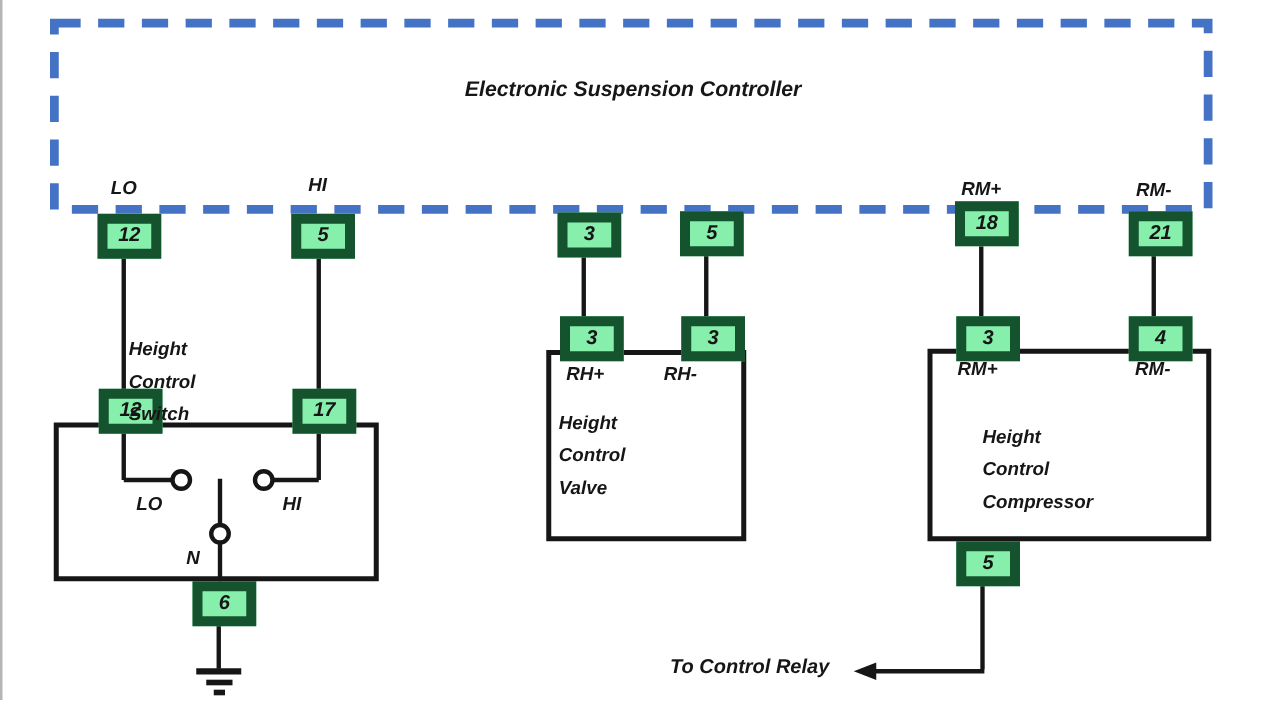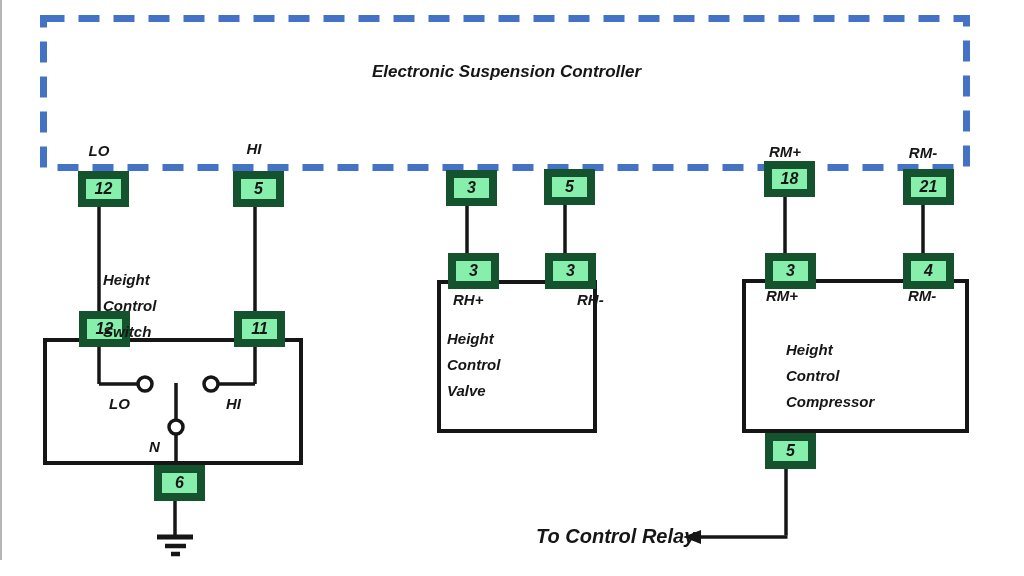--- a/index.html
+++ b/index.html
@@ -43,21 +43,21 @@
   }
   .esc-title{
     position:absolute;z-index:4;
     left:43px;top:62px;width:927px;
     text-align:center;
     font-size:17px;
   }
   .relay-note{
     position:absolute;z-index:4;
     left:536px;top:525px;
-    font-size:20px;
+    font-size:16px;
   }
   .edge-artifact{
     position:absolute;z-index:0;
     left:0;top:0;width:2px;height:560px;
     background:#b5b5b5;
   }
 </style>
 </head>
 <body>
 
@@ -106,31 +106,31 @@
   <div class="pin" style="left:446px;top:170px;">3</div>
   <div class="pin" style="left:544px;top:169px;">5</div>
   <div class="pin" style="left:764px;top:161px;">18</div>
   <div class="pin" style="left:903px;top:169px;text-align:center;">21</div>
 
   <div class="multiline" style="left:103px;top:267px;width:140px;">Height
 Control
 Switch</div>
   <div class="devbox" style="left:43px;top:338px;width:260px;height:127px;"></div>
   <div class="pin" style="left:79px;top:311px;">12</div>
-  <div class="pin" style="left:234px;top:311px;">11</div>
+  <div class="pin" style="left:234px;top:311px;">17</div>
   <div class="lbl" style="left:109px;top:395px;">LO</div>
   <div class="lbl" style="left:226px;top:395px;">HI</div>
   <div class="lbl" style="left:149px;top:438px;">N</div>
   <div class="pin" style="left:154px;top:465px;">6</div>
 
   <div class="devbox" style="left:437px;top:280px;width:160px;height:153px;"></div>
   <div class="pin" style="left:448px;top:253px;">3</div>
   <div class="pin" style="left:545px;top:253px;">3</div>
   <div class="lbl" style="left:453px;top:291px;">RH+</div>
-  <div class="lbl" style="left:577px;top:291px;">RH-</div>
+  <div class="lbl" style="left:531px;top:291px;">RH-</div>
   <div class="multiline" style="left:447px;top:326px;width:140px;">Height
 Control
 Valve</div>
 
   <div class="devbox" style="left:742px;top:279px;width:227px;height:154px;"></div>
   <div class="pin" style="left:765px;top:253px;">3</div>
   <div class="pin" style="left:903px;top:253px;">4</div>
   <div class="lbl" style="left:766px;top:287px;">RM+</div>
   <div class="lbl" style="left:908px;top:287px;">RM-</div>
   <div class="multiline" style="left:786px;top:337px;width:140px;">Height

